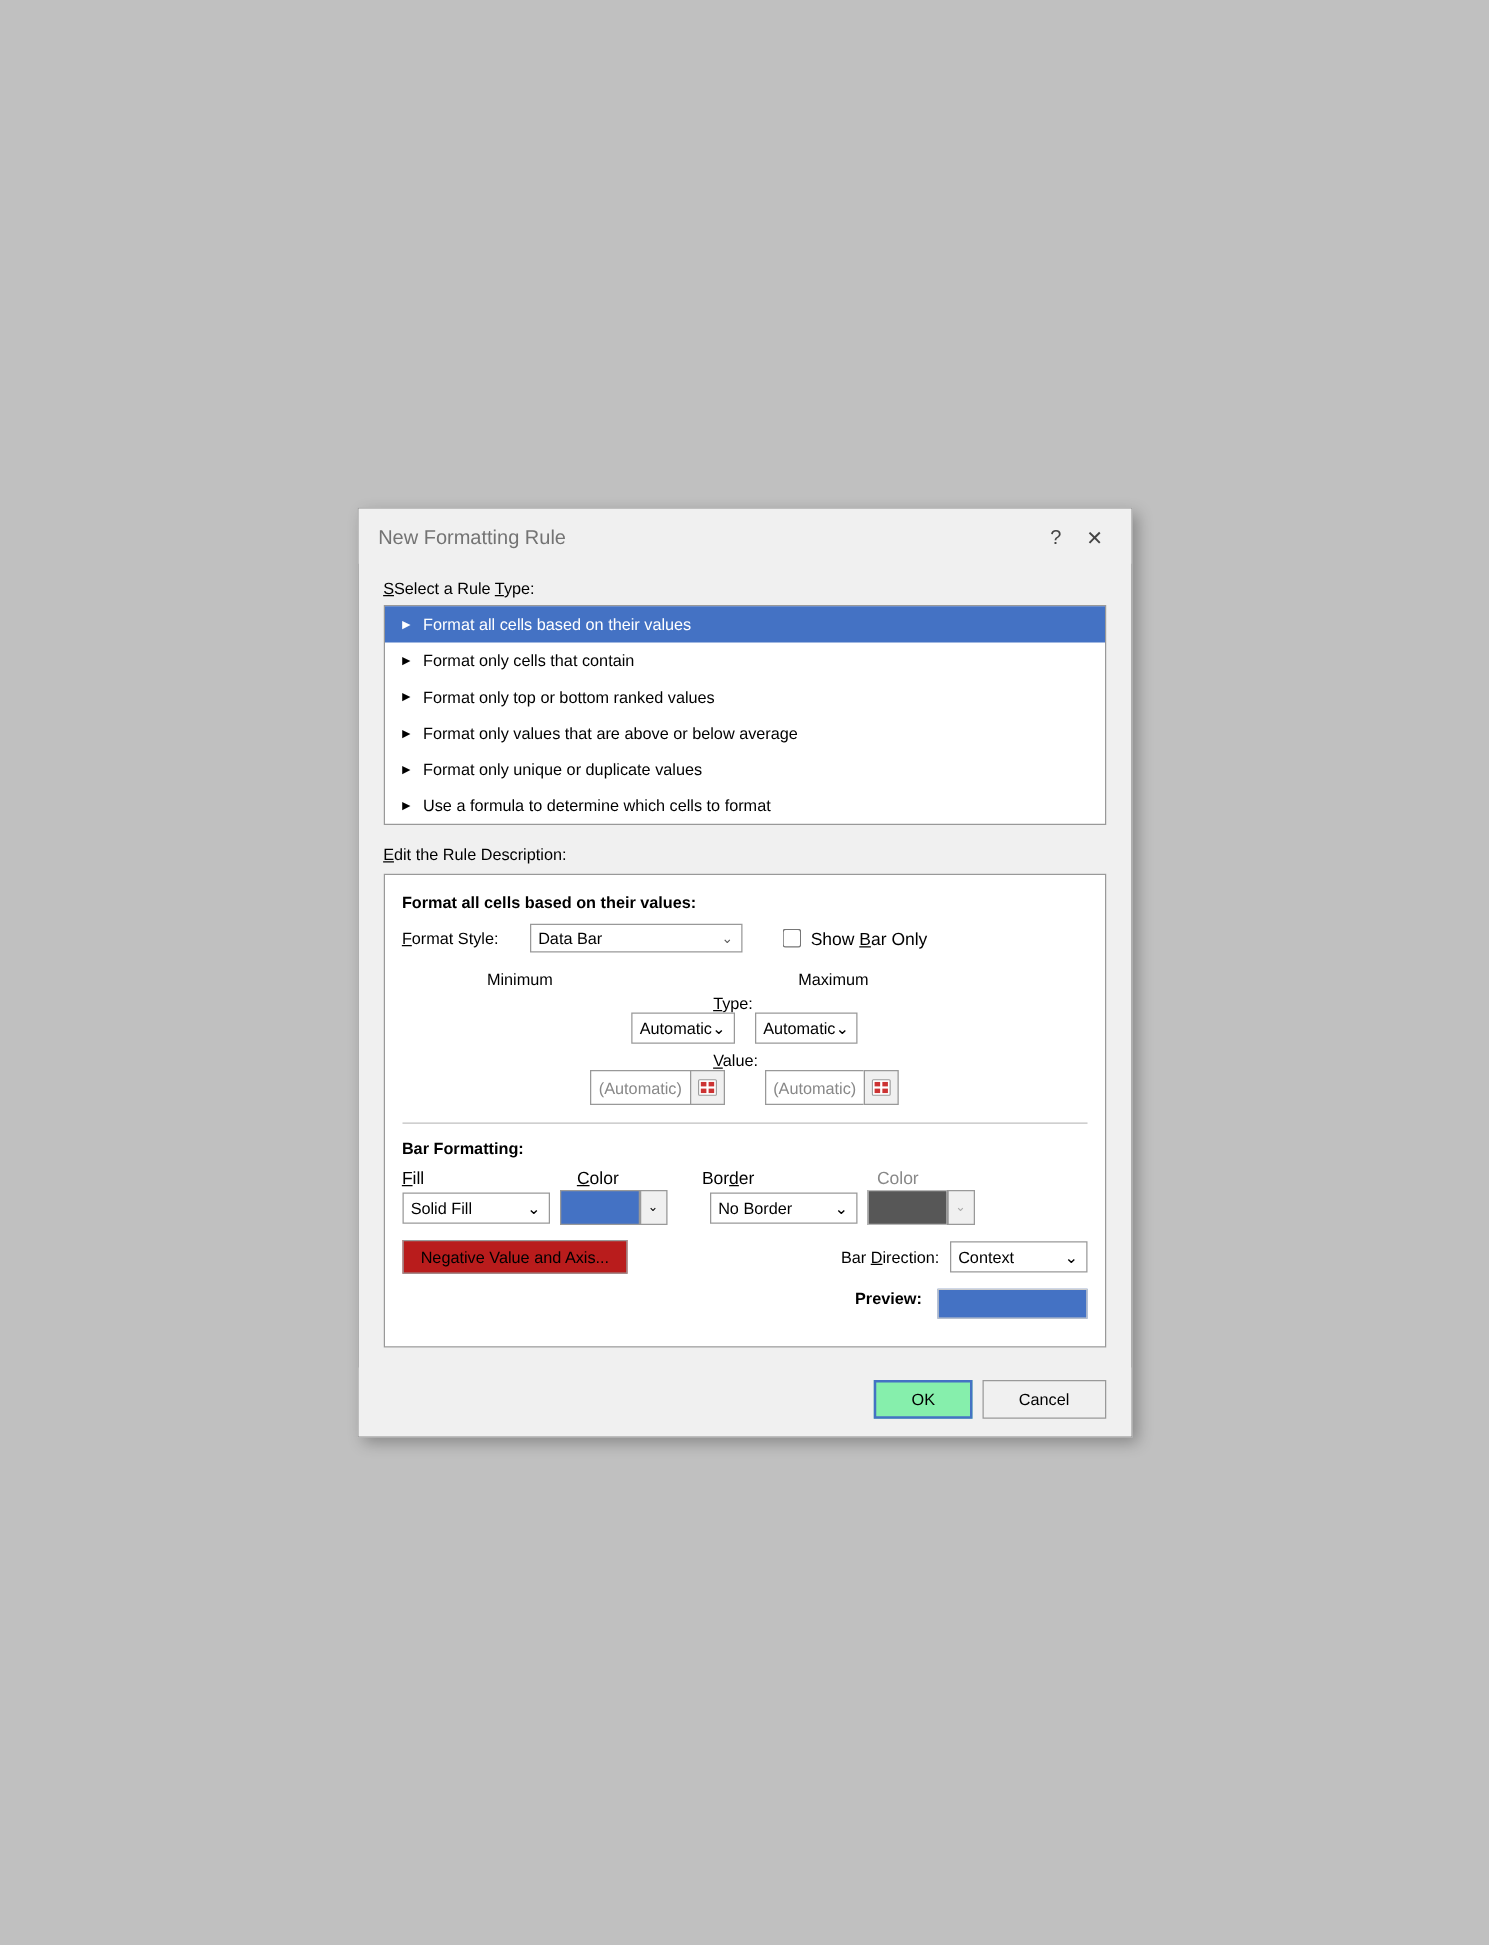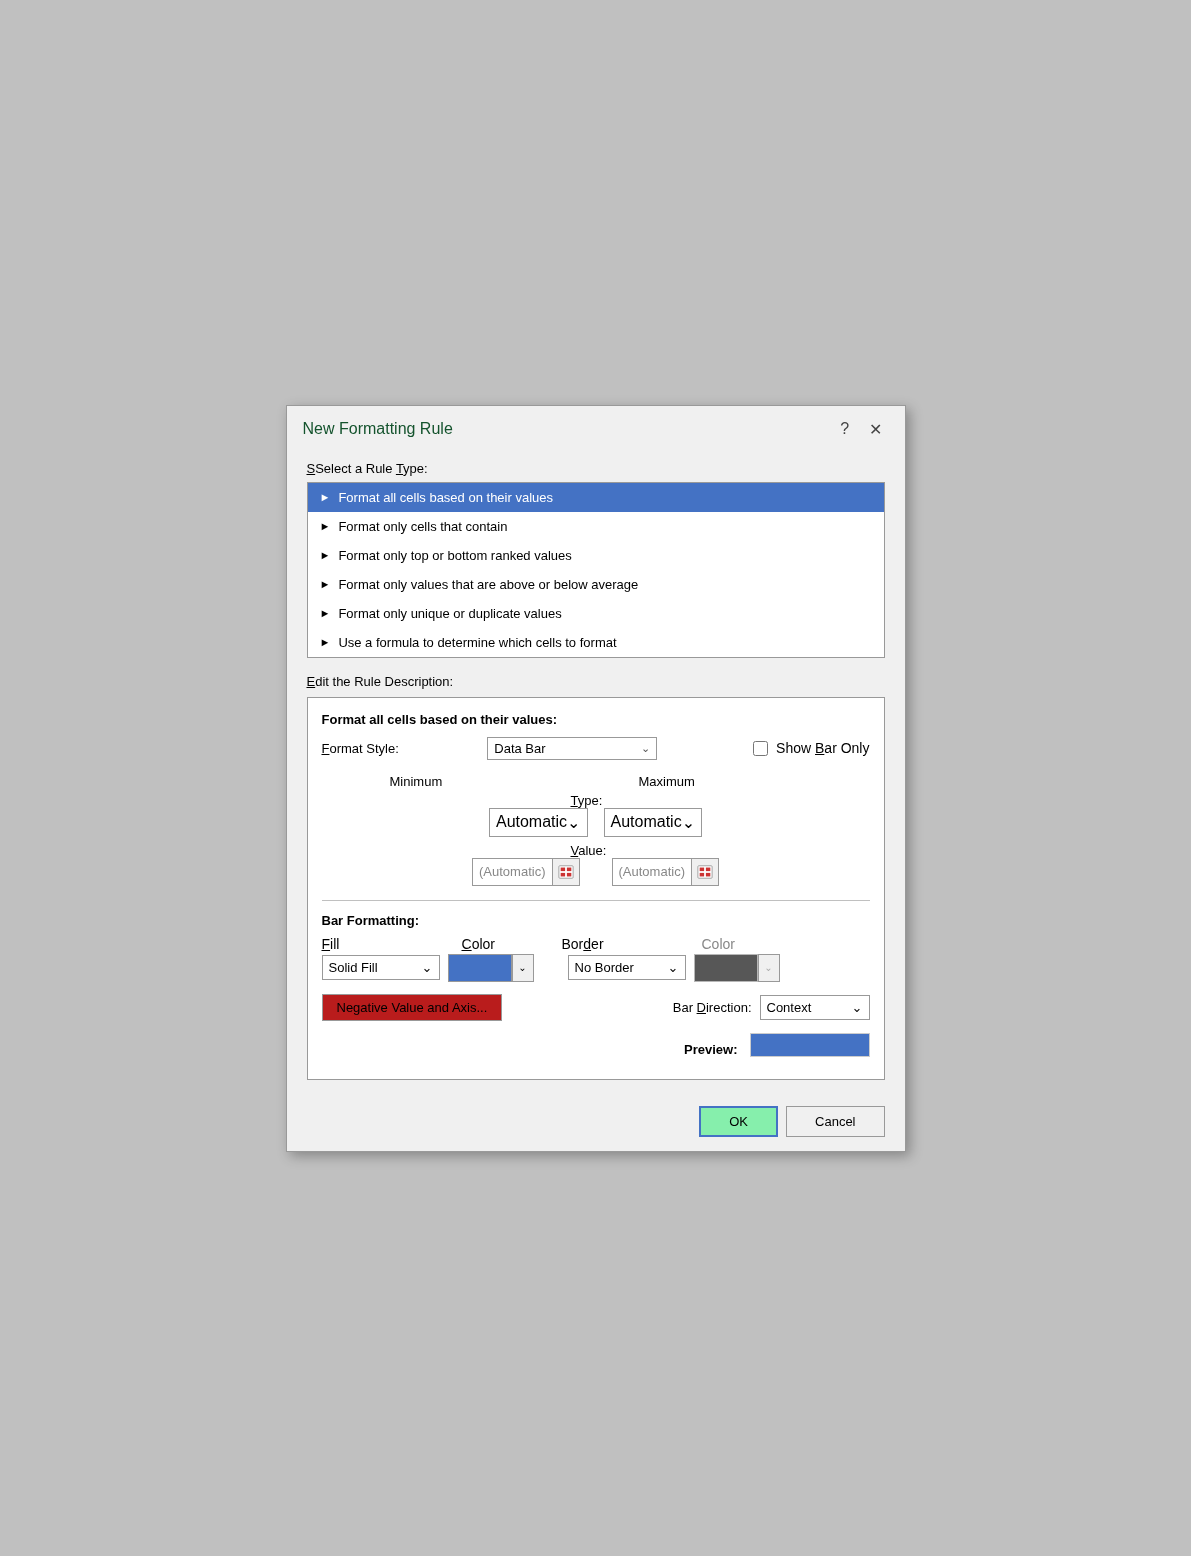--- a/index.html
+++ b/index.html
@@ -22,21 +22,21 @@
       background: #f0f0f0;
       padding: 12px 16px 8px 16px;
       display: flex;
       align-items: center;
       justify-content: space-between;
       border-bottom: none;
     }
     .title-bar-left {
       font-size: 16px;
       font-weight: 400;
-      color: #14532d;
+      color: #737373;
     }
     .title-bar-right {
       display: flex;
       align-items: center;
       gap: 8px;
     }
     .title-btn {
       background: none;
       border: none;
       cursor: pointer;
@@ -95,21 +95,20 @@
     .edit-box-title {
       font-weight: bold;
       font-size: 13px;
       margin-bottom: 10px;
     }
     .format-style-row {
       display: flex;
       align-items: center;
       gap: 12px;
       margin-bottom: 14px;
-      justify-content: space-between;
     }
     .format-style-label {
       font-size: 13px;
       min-width: 90px;
     }
     .format-style-label u { text-decoration: underline; }
     .select-box {
       border: 1px solid #999;
       background: #fff;
       padding: 3px 6px;
@@ -144,21 +143,21 @@
     }
     .field-label {
       font-size: 13px;
       min-width: 50px;
     }
     .field-label u { text-decoration: underline; }
     .select-wide {
       border: 1px solid #999;
       background: #fff;
       padding: 4px 6px;
-      font-size: 16px;
+      font-size: 13px;
       display: flex;
       align-items: center;
       justify-content: space-between;
       cursor: pointer;
       flex: 1;
     }
     .value-field {
       border: 1px solid #999;
       background: #fff;
       padding: 4px 6px;
@@ -237,21 +236,21 @@
       padding: 5px 14px;
       font-size: 13px;
       cursor: pointer;
     }
     .bar-direction-label {
       font-size: 13px;
     }
     .bar-direction-label u { text-decoration: underline; }
     .preview-row {
       display: flex;
-      align-items: flex-end;
+      align-items: flex-start;
       justify-content: flex-end;
       gap: 12px;
       margin-top: 10px;
     }
     .preview-label {
       font-size: 13px;
       font-weight: bold;
     }
     .preview-bar {
       width: 120px;

